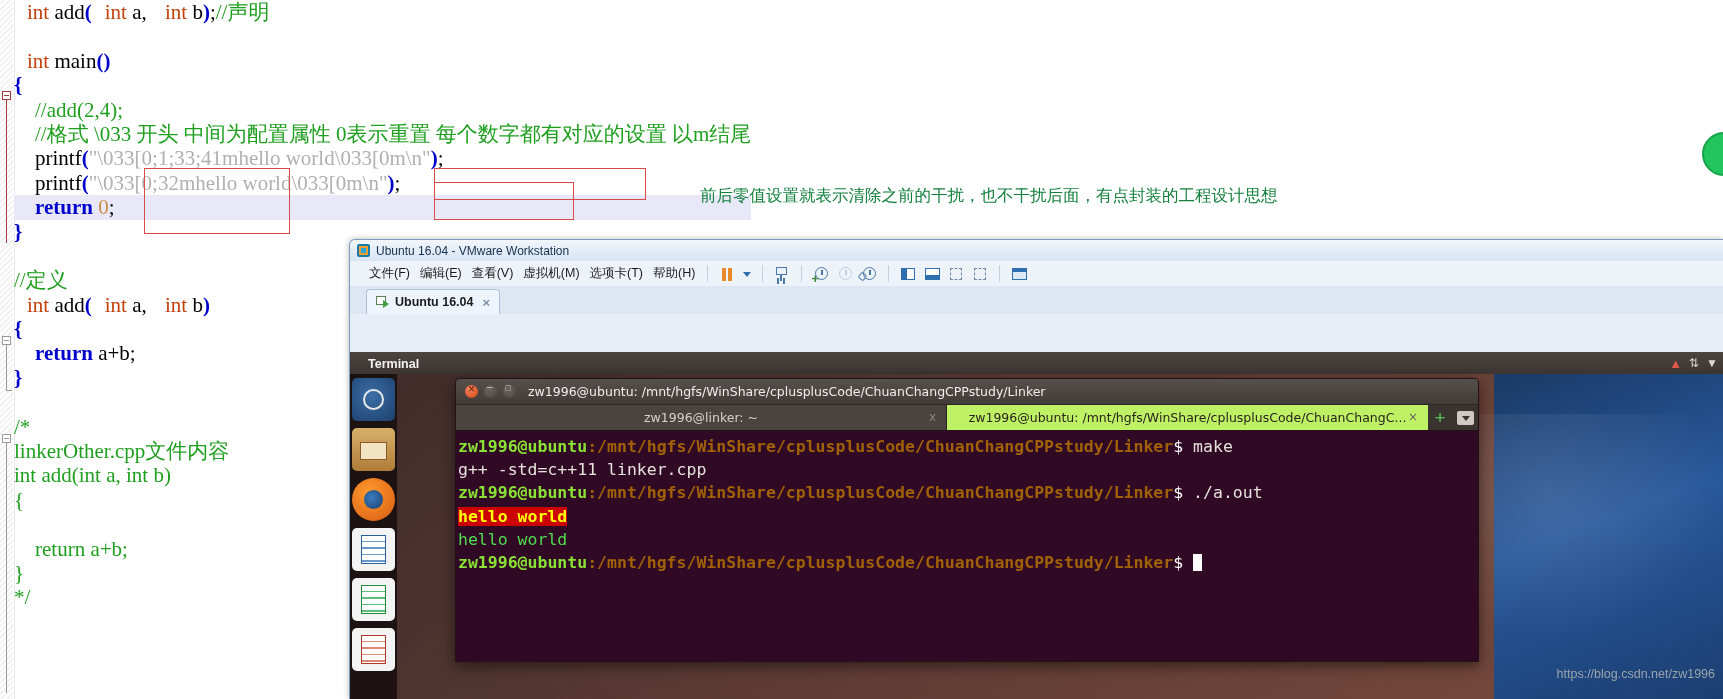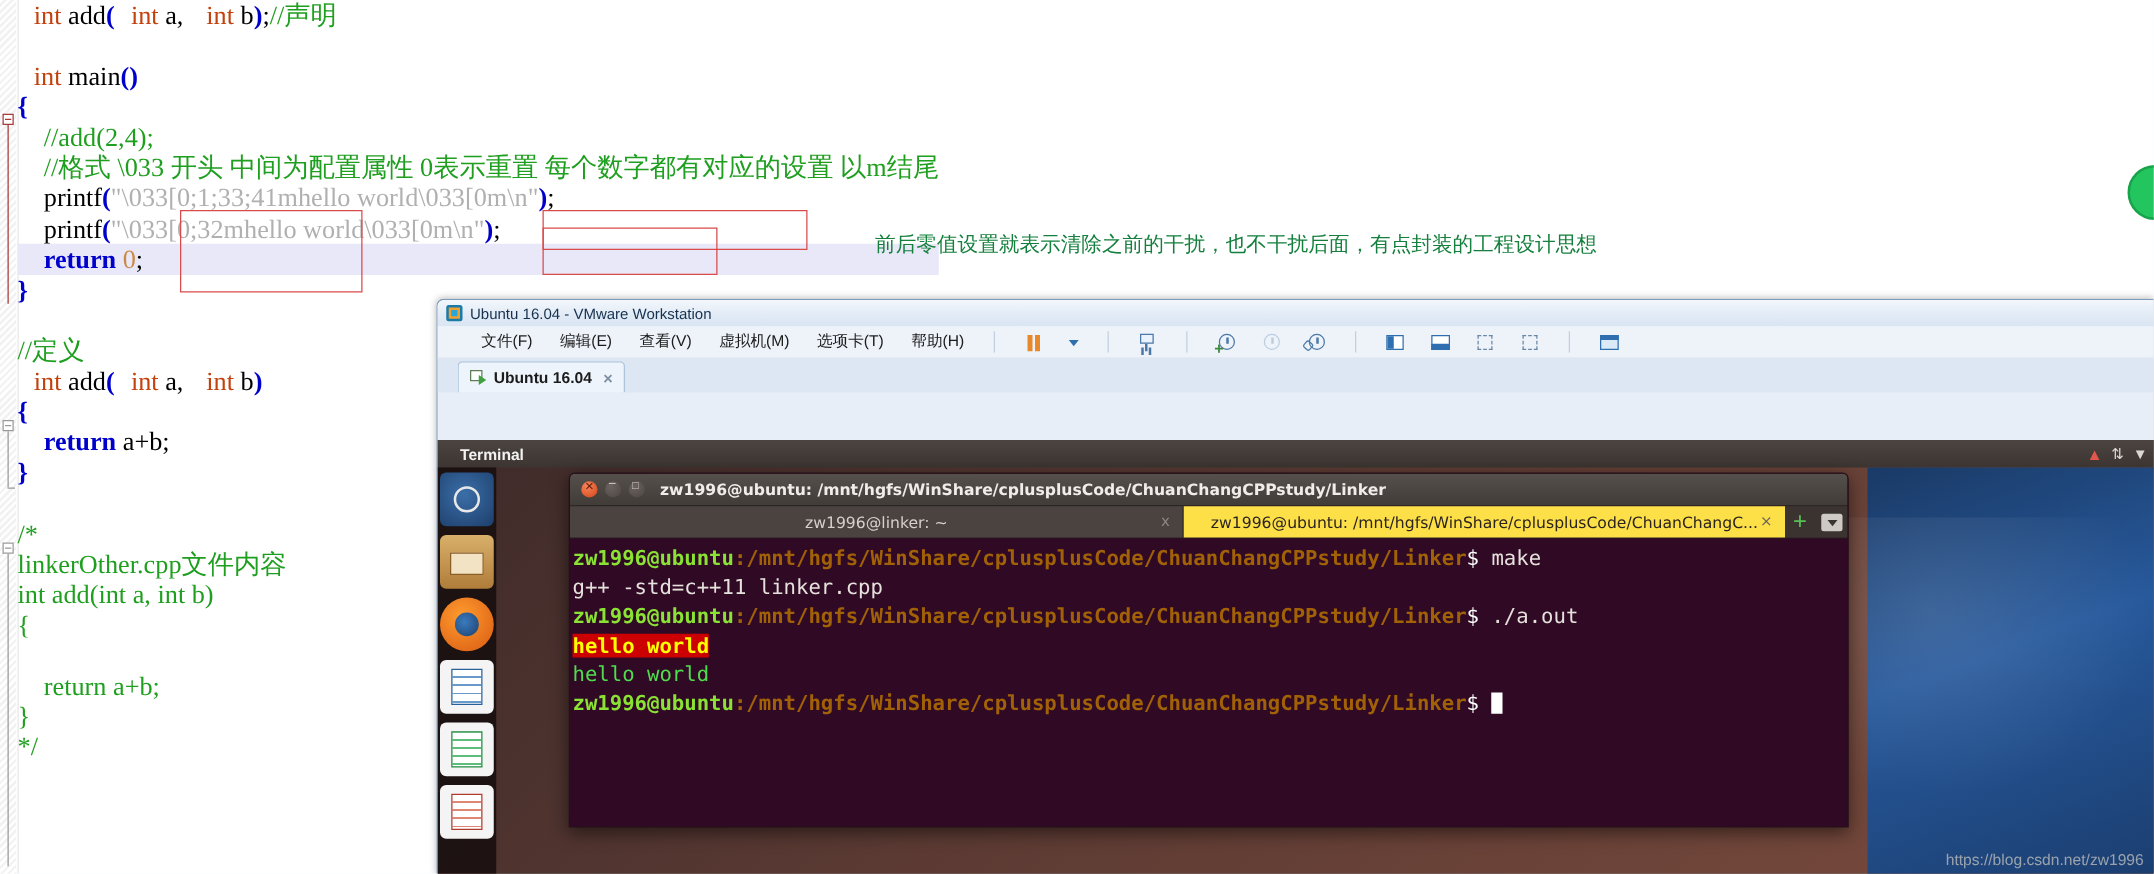--- a/index.html
+++ b/index.html
@@ -95,21 +95,21 @@
     background:#f0a030;border:2px solid #1a7aa8;box-sizing:border-box;
     border-radius:2px;position:relative;
   }
   .vm-appicon::after{
     content:"";position:absolute;left:2px;top:2px;right:2px;bottom:2px;
     background:#2aa5d8;
   }
   .vm-title{font-size:12px;color:#16314f;}
   .vm-menubar{
     height:25px;background:#eef3fa;
-    display:flex;align-items:center;padding-left:32px;gap:16px;
+    display:flex;align-items:center;padding-left:16px;gap:4px;
     border-bottom:1px solid #dbe4ef;
   }
   .vm-menu{font-size:12.5px;color:#1b1b1b;padding:2px 3px;}
   .vm-tbdiv{width:1px;height:17px;background:#c2cfdf;margin:0 5px;}
   .tb-icon{width:20px;height:18px;position:relative;display:inline-block;}
   .ic-pause::before,.ic-pause::after{
     content:"";position:absolute;top:3px;width:4px;height:13px;background:#e8882a;
   }
   .ic-pause::before{left:5px;} .ic-pause::after{left:11px;}
   .ic-caret{width:12px;}
@@ -279,38 +279,38 @@
     border-bottom:1px solid #2c2724;
   }
   .wb{width:13px;height:13px;border-radius:50%;flex:none;position:relative;}
   .wb-close{background:radial-gradient(circle at 35% 30%,#f5845c,#d44515);}
   .wb-min{background:radial-gradient(circle at 35% 30%,#6b6360,#4b4542);}
   .wb-max{background:radial-gradient(circle at 35% 30%,#6b6360,#4b4542);}
   .wb-close::after{content:"\00d7";position:absolute;left:3px;top:-3px;color:#5a1a05;font-size:12px;}
   .wb-min::after{content:"\2212";position:absolute;left:2.5px;top:-4px;color:#cfc9c6;font-size:11px;}
   .wb-max::after{content:"\25a1";position:absolute;left:2.5px;top:-2px;color:#cfc9c6;font-size:9px;}
   .term-title{
-    font-size:12.5px;color:#f0ece9;font-weight:bold;margin-left:6px;
+    font-size:12.5px;color:#f0ece9;font-weight:normal;margin-left:6px;
     font-family:"DejaVu Sans", sans-serif;
   }
   .term-tabs{
     height:25px;background:#3a3330;display:flex;align-items:stretch;
     border-bottom:1px solid #241018;
   }
   .term-tab{
     display:flex;align-items:center;justify-content:center;
     font-size:12.5px;font-family:"DejaVu Sans", sans-serif;
     position:relative;
   }
   .term-tab.inactive{
     flex:0 0 490px;background:#4a4340;color:#d6d0cd;
     border-right:1px solid #2b2522;
   }
   .term-tab.active{
-    flex:1;background:#fde047;color:#2b2320;
+    flex:1;background:#bef264;color:#2b2320;
   }
   .term-tab .tabx{
     position:absolute;right:10px;top:5px;font-size:12px;color:#8d8682;
   }
   .term-tab.active .tabx{color:#6b6360;}
   .term-plus{
     flex:0 0 24px;background:#3a3330;color:#57c157;font-size:19px;
     display:flex;align-items:center;justify-content:center;
   }
   .term-menu{
@@ -334,21 +334,21 @@
   .t-dollar{color:#ffffff;}
   .t-out{color:#e6e1dc;}
   .t-hl{background:#cc0000;color:#ffff00;font-weight:bold;}
   .t-green{color:#4fdd4f;}
   .t-cursor{
     display:inline-block;width:9px;height:17px;background:#ffffff;vertical-align:-3px;
   }
 
   
   .watermark{
-    position:absolute;right:8px;bottom:4px;
+    position:absolute;right:8px;bottom:18px;
     color:#9aa3ad;font-size:12.5px;
     font-family:"Liberation Sans", sans-serif;
   }
 </style>
 </head>
 <body>
 
 <div id="ide">
   <div class="fold-gutter">
     <div class="gutter-hatch"></div>

